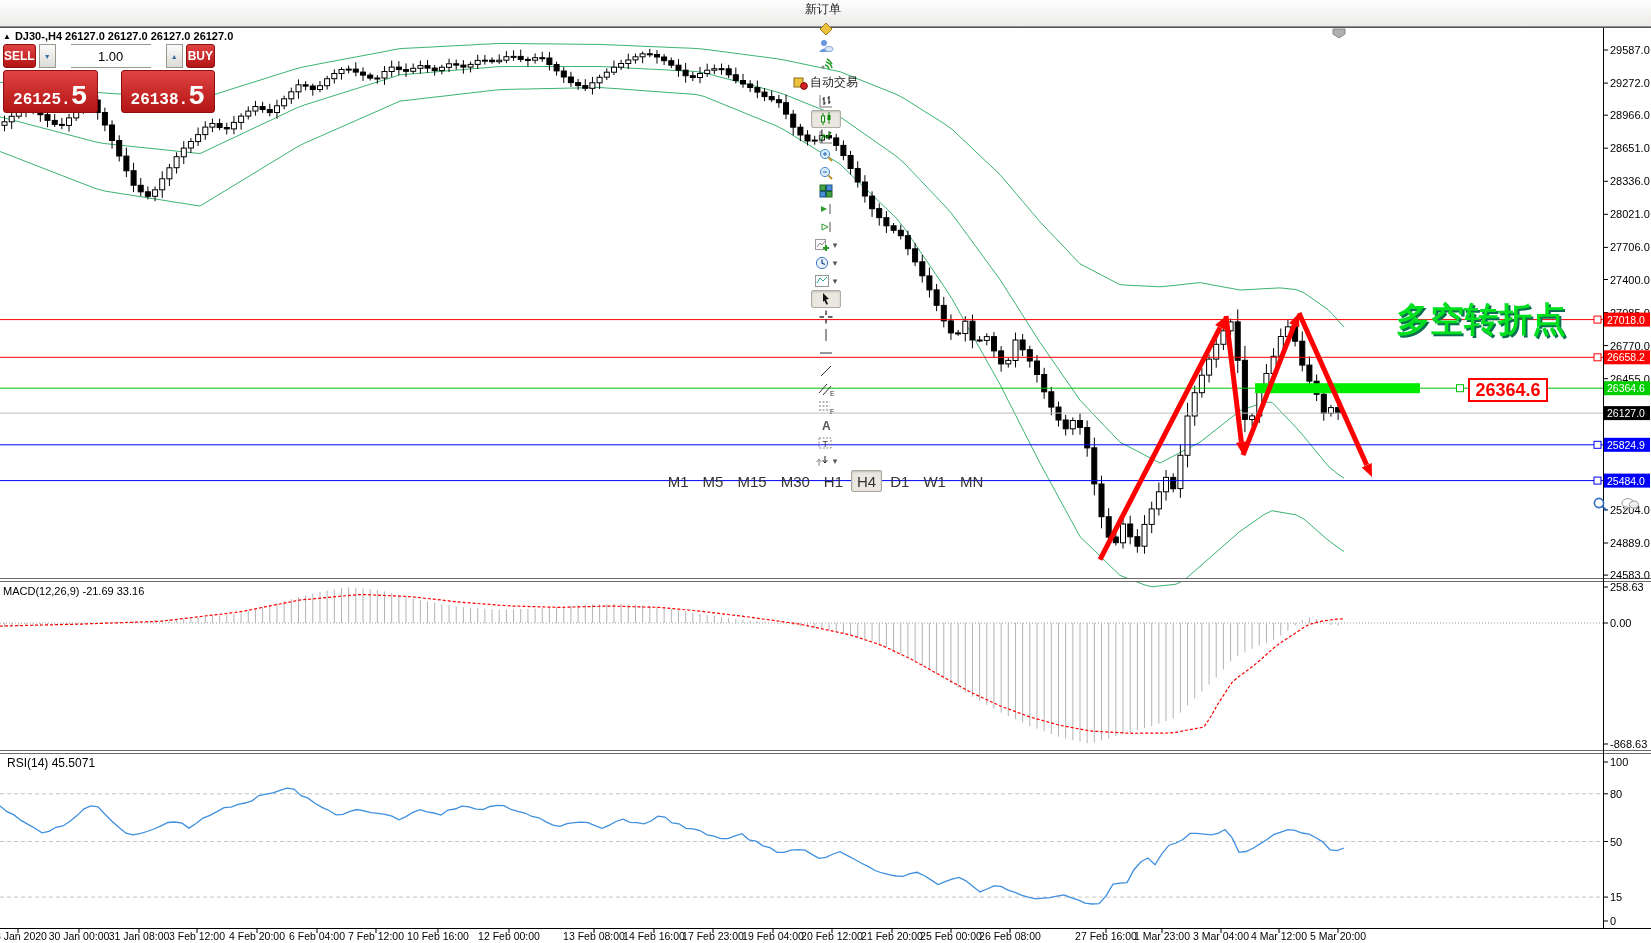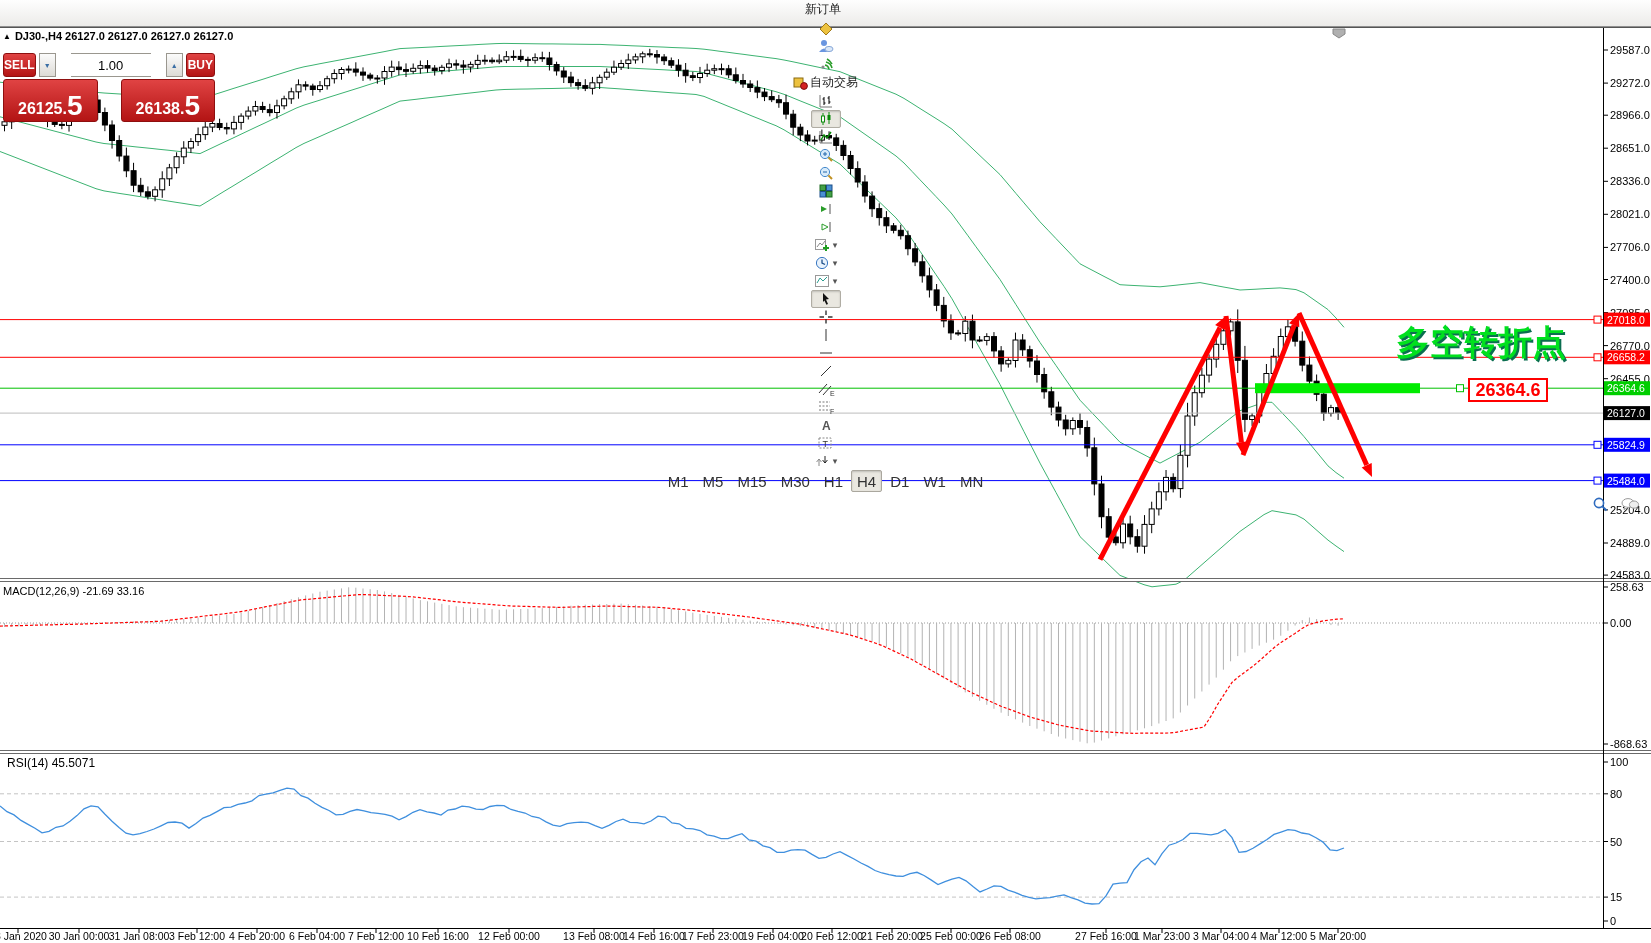--- a/index.html
+++ b/index.html
@@ -20,39 +20,39 @@
   .tf-btn.active{background:#e9e7e0;border-color:#aaa79e;box-shadow:inset 0 1px 2px rgba(0,0,0,.18);}
   .tb-right{margin-left:auto;display:flex;align-items:center;padding-right:6px;}
   .dd{font-size:9px;color:#555;margin-left:1px;}
   .chart-top-border{position:absolute;top:27px;left:0;width:1651px;height:1px;background:#555;z-index:5;}
   
   #chart-svg{position:absolute;top:0;left:0;z-index:1;}
   
   .symbol-bar{position:absolute;left:3px;top:30px;z-index:10;display:flex;align-items:center;gap:4px;
     font-size:11px;font-weight:bold;color:#000;}
   .symbol-bar .tri{font-size:8px;}
-  .trade-panel{position:absolute;left:3px;top:44px;width:212px;z-index:12;margin-top:9px;}
+  .trade-panel{position:absolute;left:3px;top:44px;width:212px;z-index:12;}
   .tp-row1{display:flex;height:24px;}
   .btn-red{background:linear-gradient(#e04343,#b31414);border:1px solid #8e0f0f;color:#fff;
     border-radius:3px;display:flex;align-items:center;justify-content:center;font-weight:bold;}
   .tp-sell,.tp-buy{width:46px;font-size:12px;}
   .tp-buy{width:47px;}
   .tp-spin{display:flex;height:24px;margin:0 3px;gap:15px;}
   .tp-step{width:15px;background:linear-gradient(#fbfbfb,#dddbd6);border:1px solid #9a978f;
     display:flex;align-items:center;justify-content:center;color:#3a6ea5;font-size:7px;}
   .tp-vol{width:80px;border:1px solid #9a978f;border-left:none;border-right:none;
     text-align:center;font-size:13px;font-family:"Liberation Sans",sans-serif;padding:0;}
-  .tp-prices{display:flex;margin-top:2px;gap:23px;}
+  .tp-prices{display:flex;margin-top:2px;gap:23px;font-family:Liberation Mono, monospace;}
   .tp-price{width:100px;height:37px;border-radius:3px;display:flex;align-items:flex-end;
     justify-content:center;padding-bottom:4px;}
   .tp-price .main{font-size:16px;font-weight:bold;line-height:1;}
   .tp-price .frac{font-size:28px;font-weight:bold;line-height:.8;}
   .macd-label{position:absolute;left:3px;top:585px;z-index:10;font-size:11px;color:#000;}
   .rsi-label{position:absolute;left:7px;top:756px;z-index:10;font-size:12px;color:#000;}
-  .cn-note{position:absolute;left:1396px;top:320px;z-index:11;font-size:34px;font-weight:bold;
+  .cn-note{position:absolute;left:1396px;top:297px;z-index:11;font-size:34px;font-weight:bold;
     color:#00e01e;text-shadow:2px 2px 0 #0b6e50;white-space:nowrap;}
   .callout{position:absolute;left:1468px;top:378px;width:76px;height:20px;z-index:11;
     border:2px solid #ff0000;background:#fff;color:#ff0000;font-size:18px;font-weight:bold;
     text-align:center;line-height:20px;}
   .ticon{display:block;}
 </style>
 </head>
 <body>
 
 <div class="toolbar">

